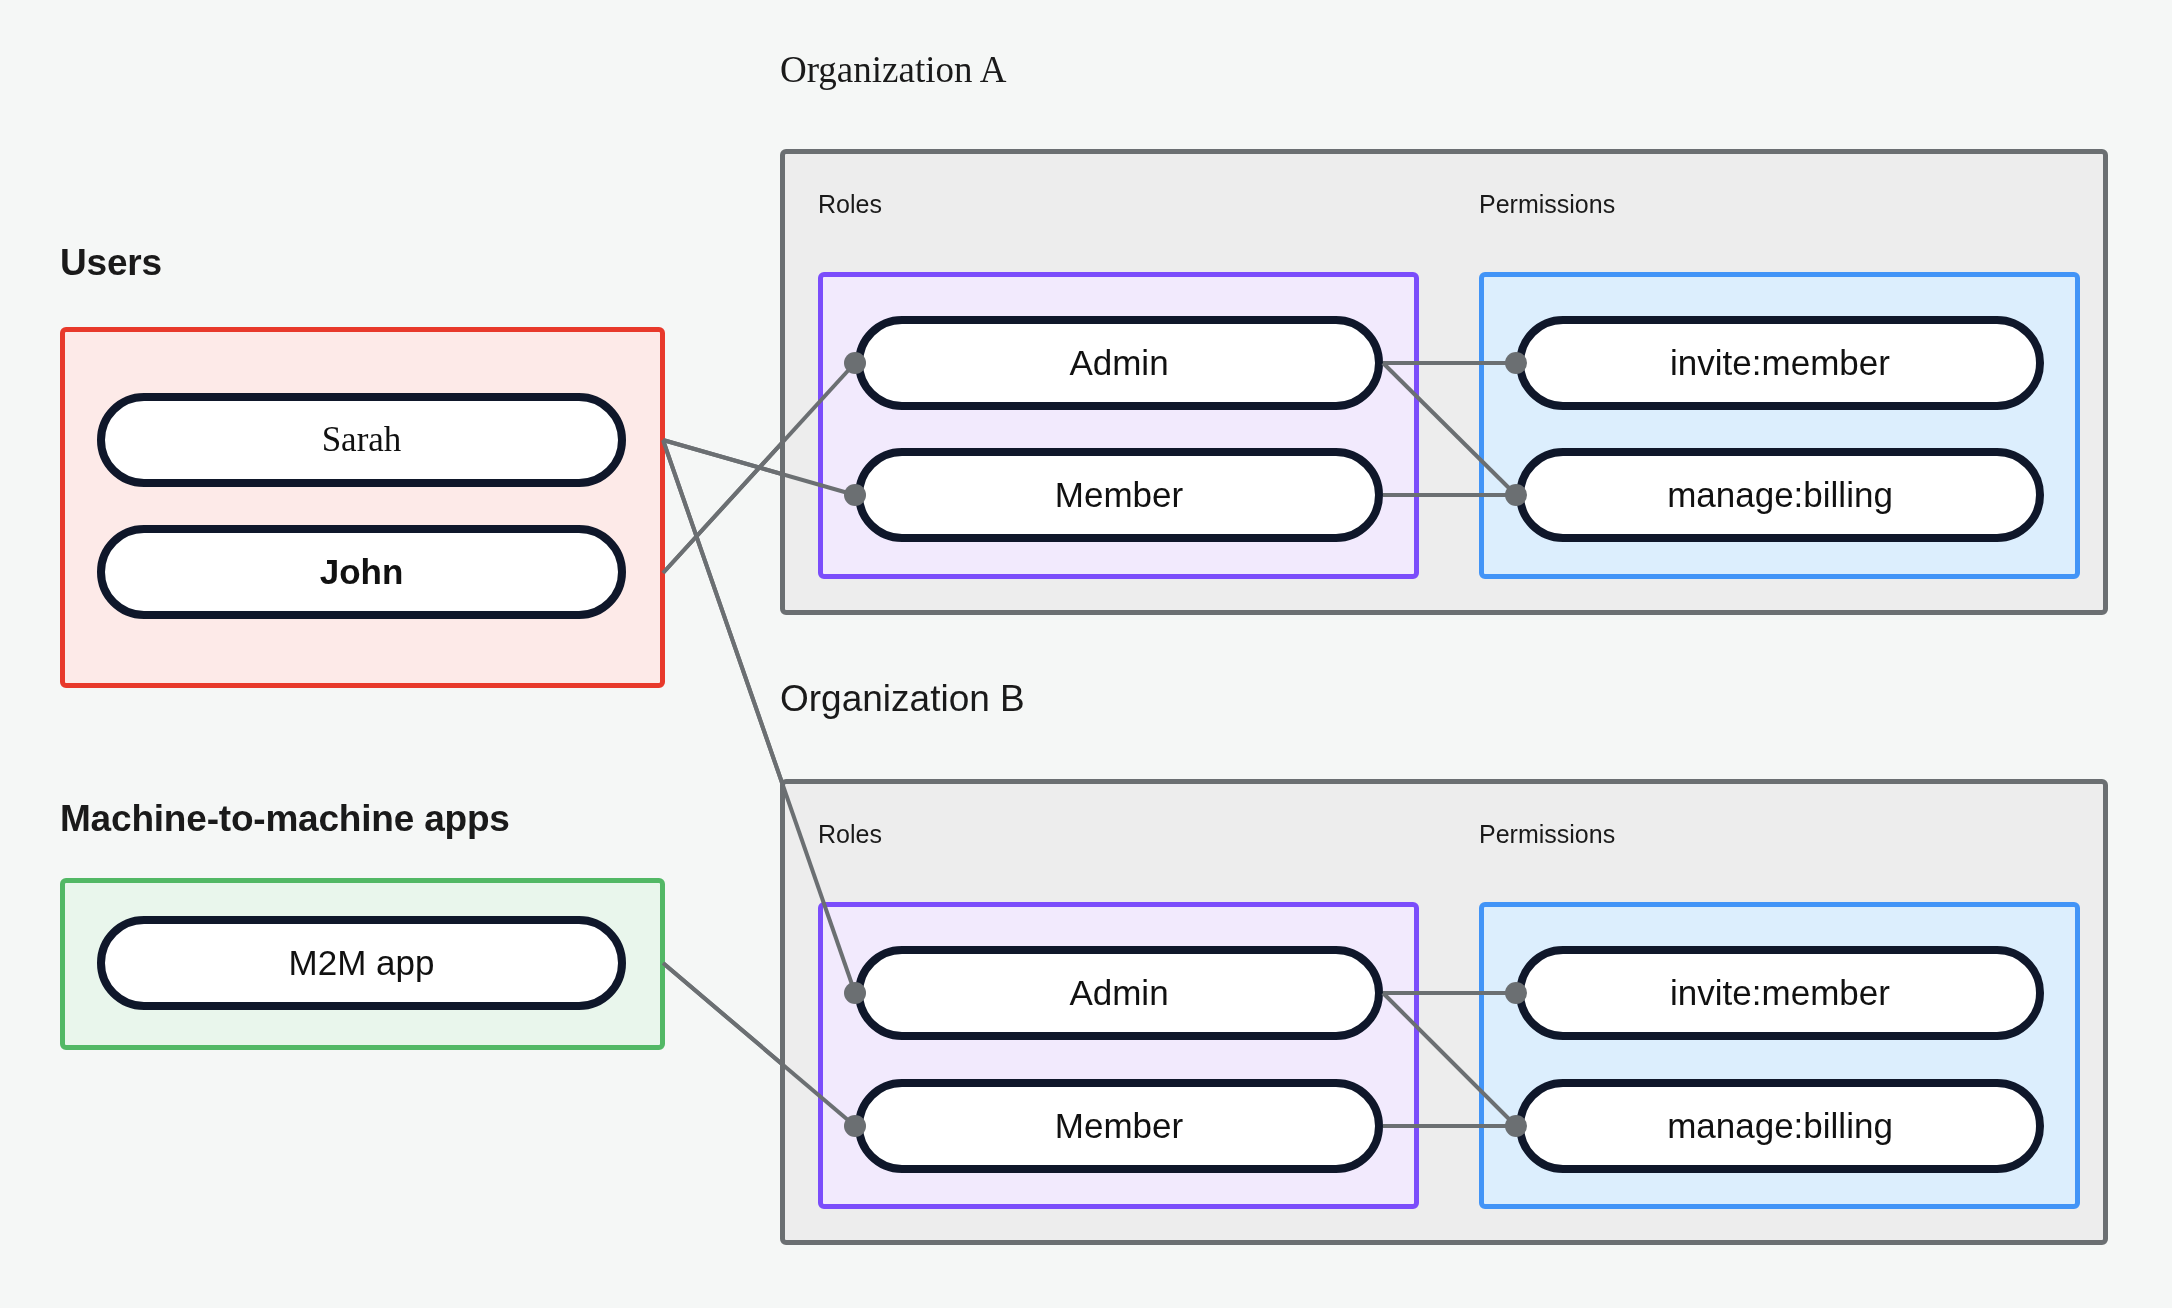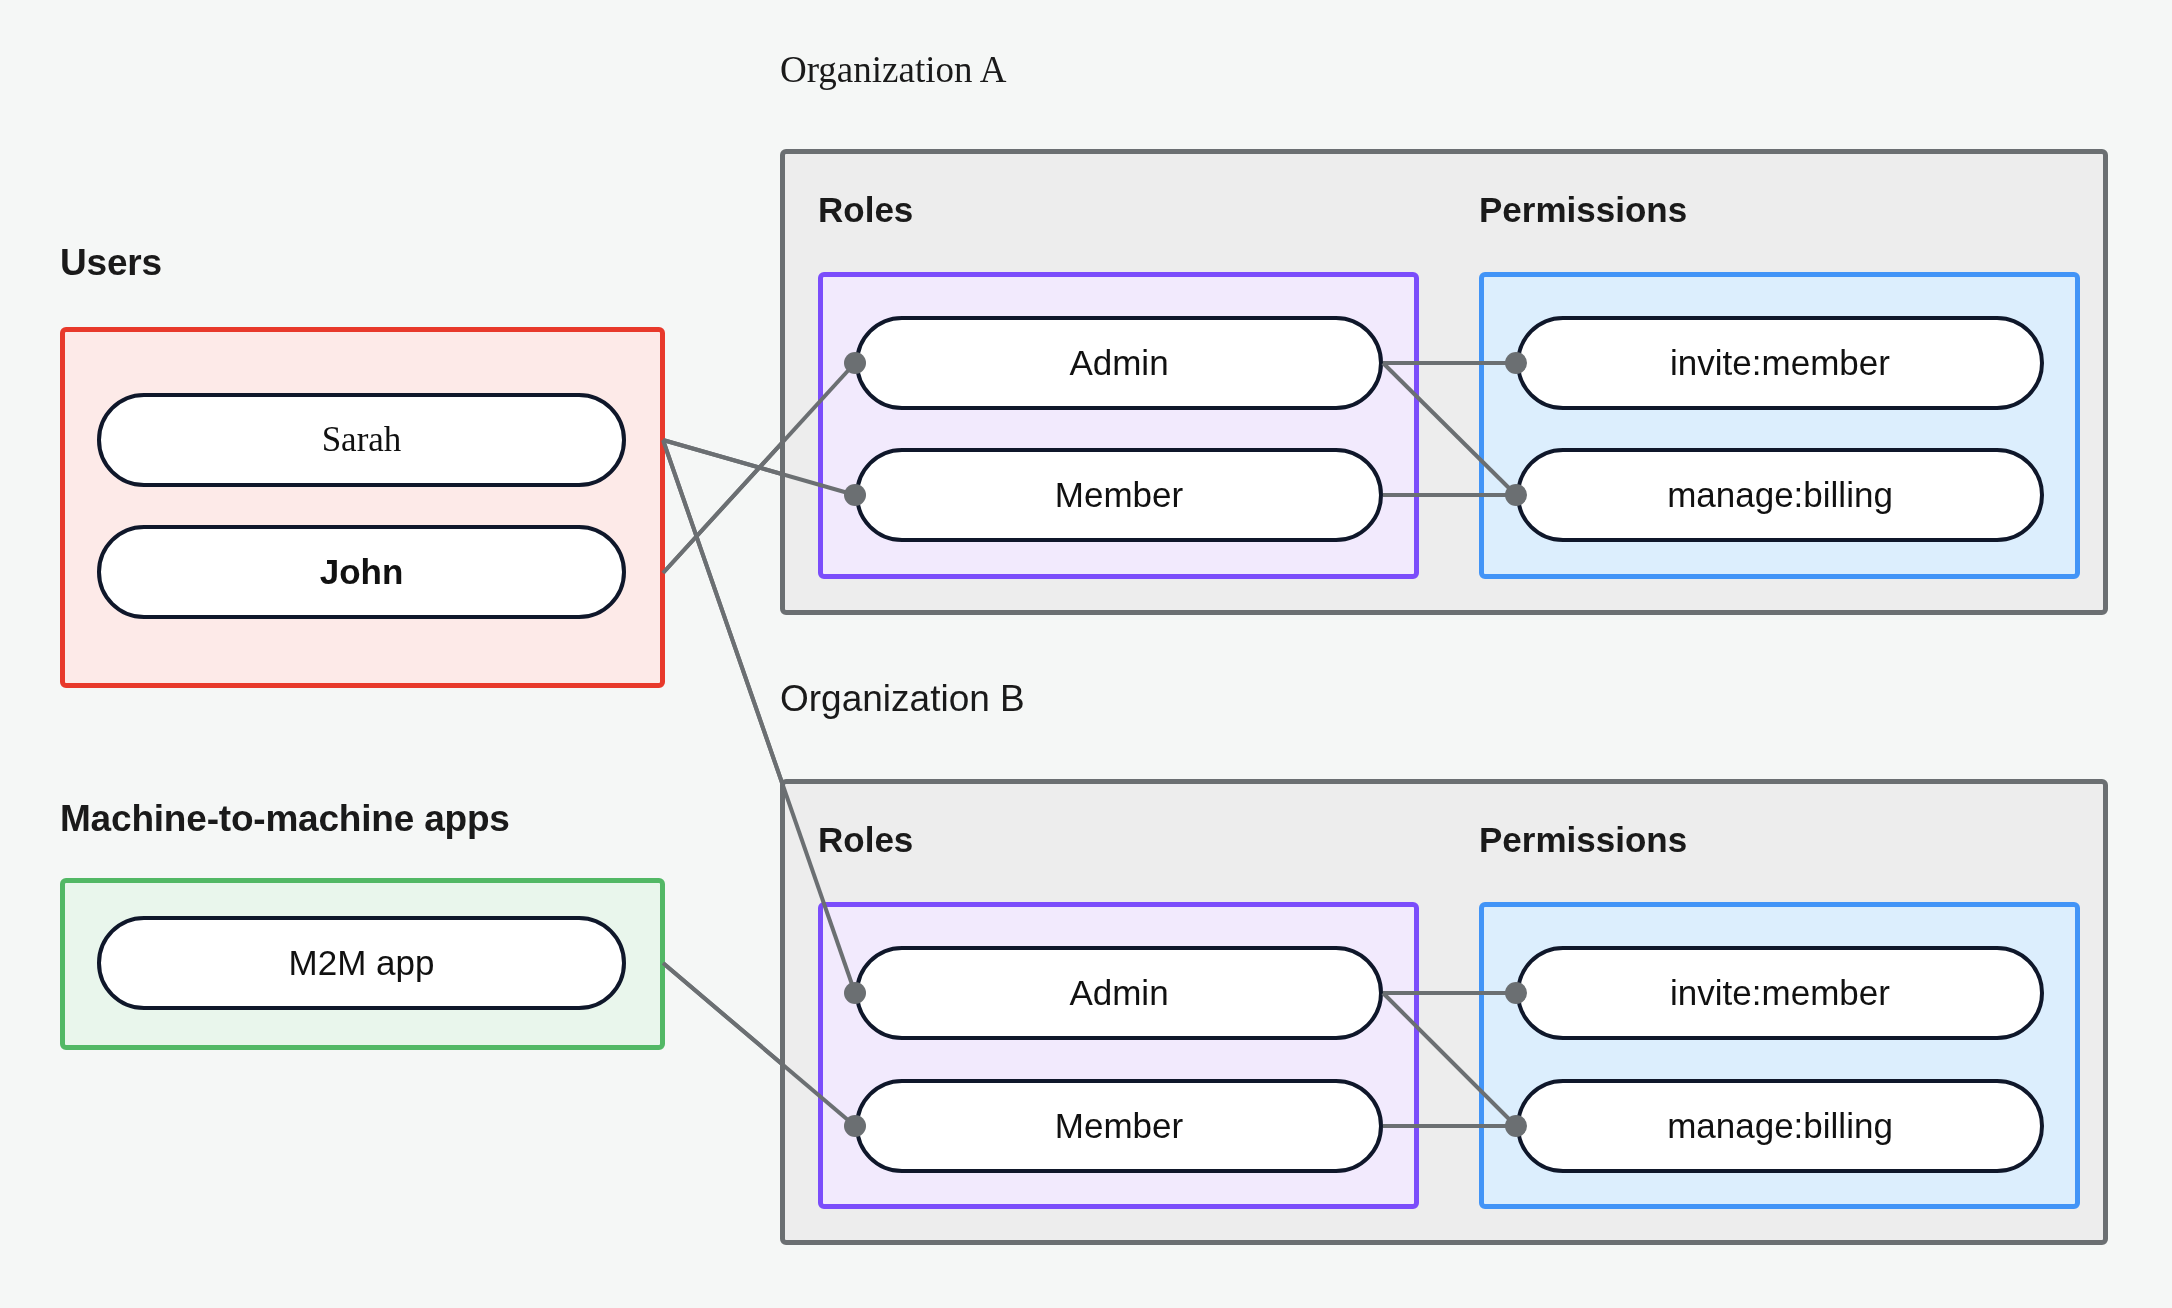--- a/index.html
+++ b/index.html
@@ -26,22 +26,22 @@
   }
   .org-label {
     position: absolute;
     font-size: 37px;
     font-weight: 400;
     color: #1a1a1a;
     white-space: nowrap;
   }
   .section-label {
     position: absolute;
-    font-size: 35px;
-    font-weight: 700;
+    font-size: 25px;
+    font-weight: 400;
     color: #1a1a1a;
     white-space: nowrap;
   }
   
   .box {
     position: absolute;
     box-sizing: border-box;
     border-radius: 6px;
   }
   .box-users {
@@ -62,21 +62,21 @@
   }
   .box-perms {
     border: 5px solid #4294f7;
     background: #dceefd;
   }
   
   .pill {
     position: absolute;
     box-sizing: border-box;
     background: #ffffff;
-    border: 4px solid #0f172a;
+    border: 8px solid #0f172a;
     border-radius: 999px;
     display: flex;
     align-items: center;
     justify-content: center;
     font-size: 35px;
     color: #111111;
     white-space: nowrap;
   }
   
   #edges {

